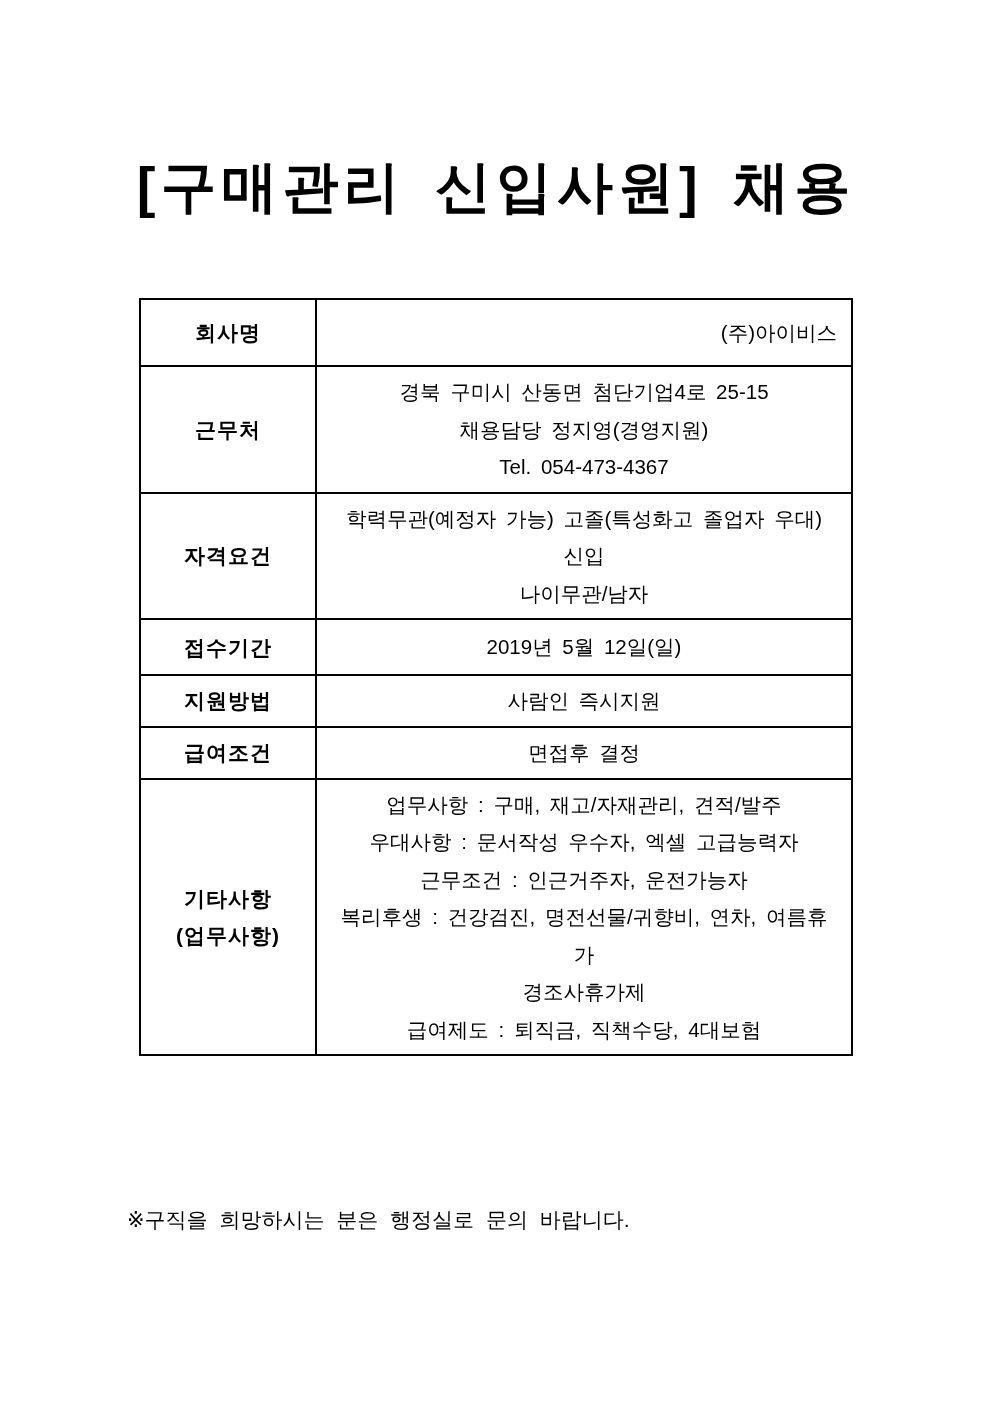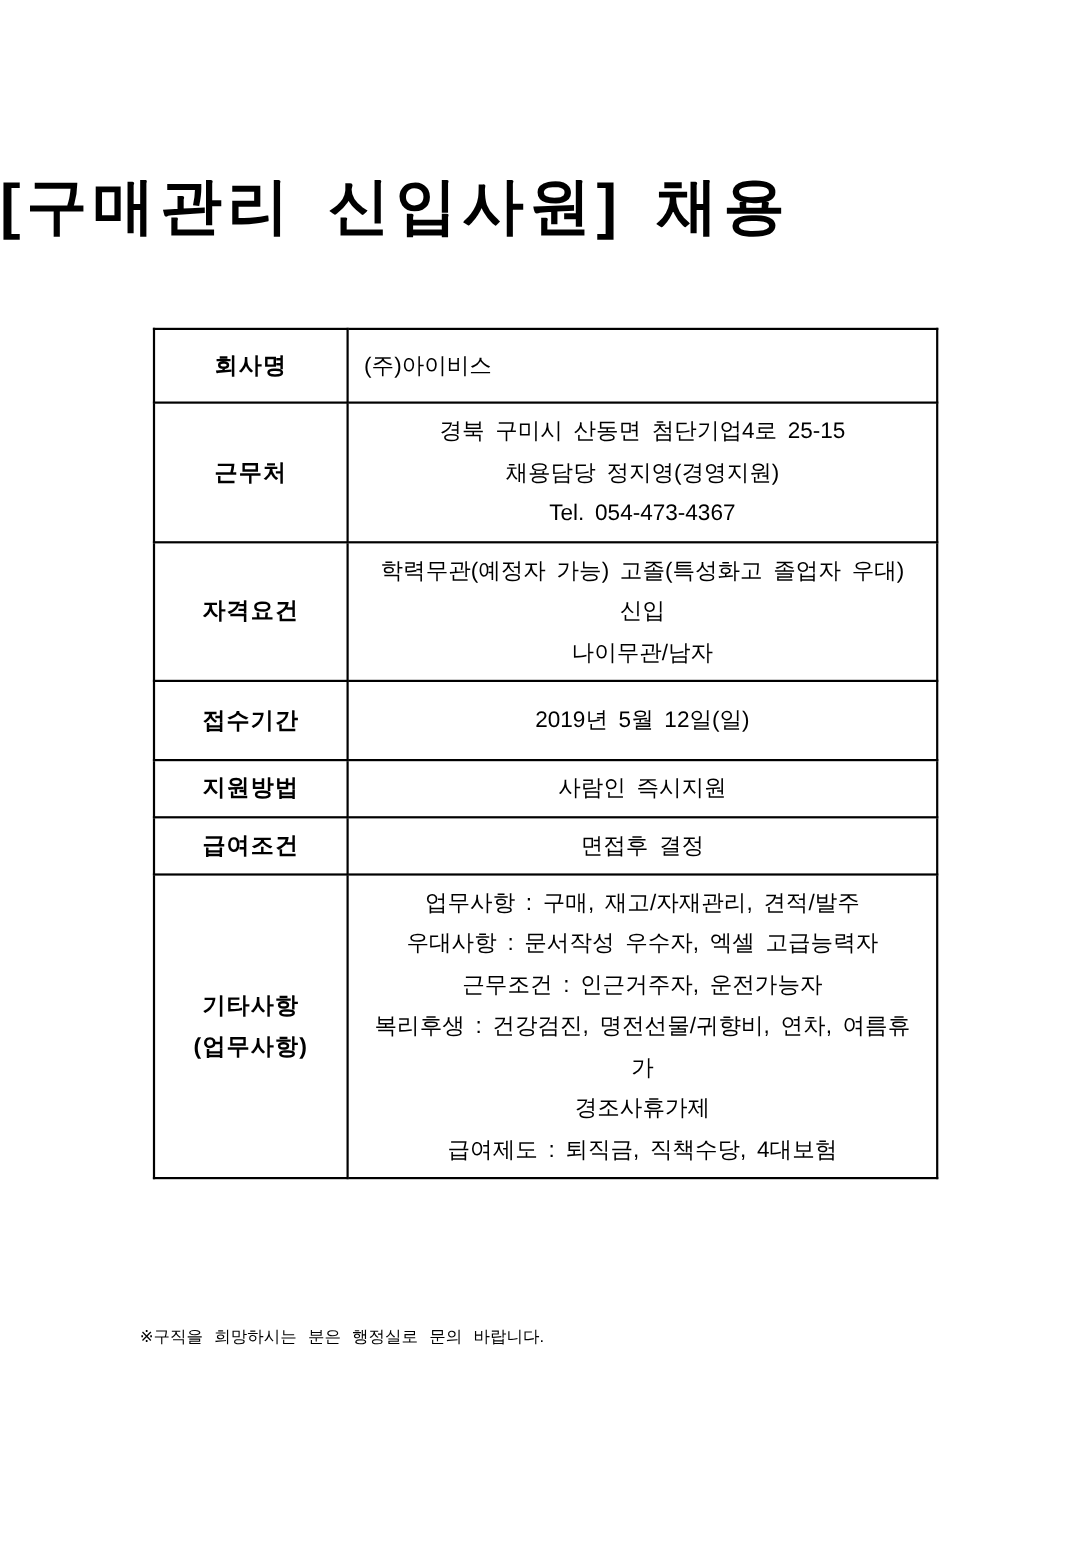--- a/index.html
+++ b/index.html
@@ -14,21 +14,21 @@
     position: absolute;
     left: 0; top: 0;
     width: 992px; height: 1403px;
     background: #ffffff;
   }
   .doc-title {
     position: absolute;
     top: 150px;
     left: 0;
     width: 100%;
-    text-align: left;
+    text-align: center;
     font-size: 56px;
     font-weight: 700;
     letter-spacing: 5px;
     word-spacing: 10px;
     color: #000000;
     white-space: nowrap;
   }
   table.job-table {
     position: absolute;
     left: 139px;
@@ -56,27 +56,27 @@
     font-size: 20.5px;
     font-weight: 400;
     text-align: center;
     vertical-align: middle;
     padding: 6px 14px;
     line-height: 37.5px;
     white-space: pre-line;
     word-spacing: 4px;
   }
   table.job-table td.center {
-    text-align: left;
+    text-align: right;
   }
   .footer-note {
     position: absolute;
     left: 127px;
     top: 1206px;
-    font-size: 15px;
+    font-size: 21px;
     color: #000000;
     word-spacing: 6px;
     white-space: nowrap;
   }
 </style>
 </head>
 <body>
 
 <div class="page">
 
@@ -93,21 +93,21 @@
         <td>경북 구미시 산동면 첨단기업4로 25-15
 채용담당 정지영(경영지원)
 Tel. 054-473-4367</td>
       </tr>
       <tr style="height:115px">
         <th>자격요건</th>
         <td>학력무관(예정자 가능) 고졸(특성화고 졸업자 우대)
 신입
 나이무관/남자</td>
       </tr>
-      <tr style="height:72px">
+      <tr style="height:56px">
         <th>접수기간</th>
         <td>2019년 5월 12일(일)</td>
       </tr>
       <tr style="height:51px">
         <th>지원방법</th>
         <td>사람인 즉시지원</td>
       </tr>
       <tr style="height:52px">
         <th>급여조건</th>
         <td>면접후 결정</td>

